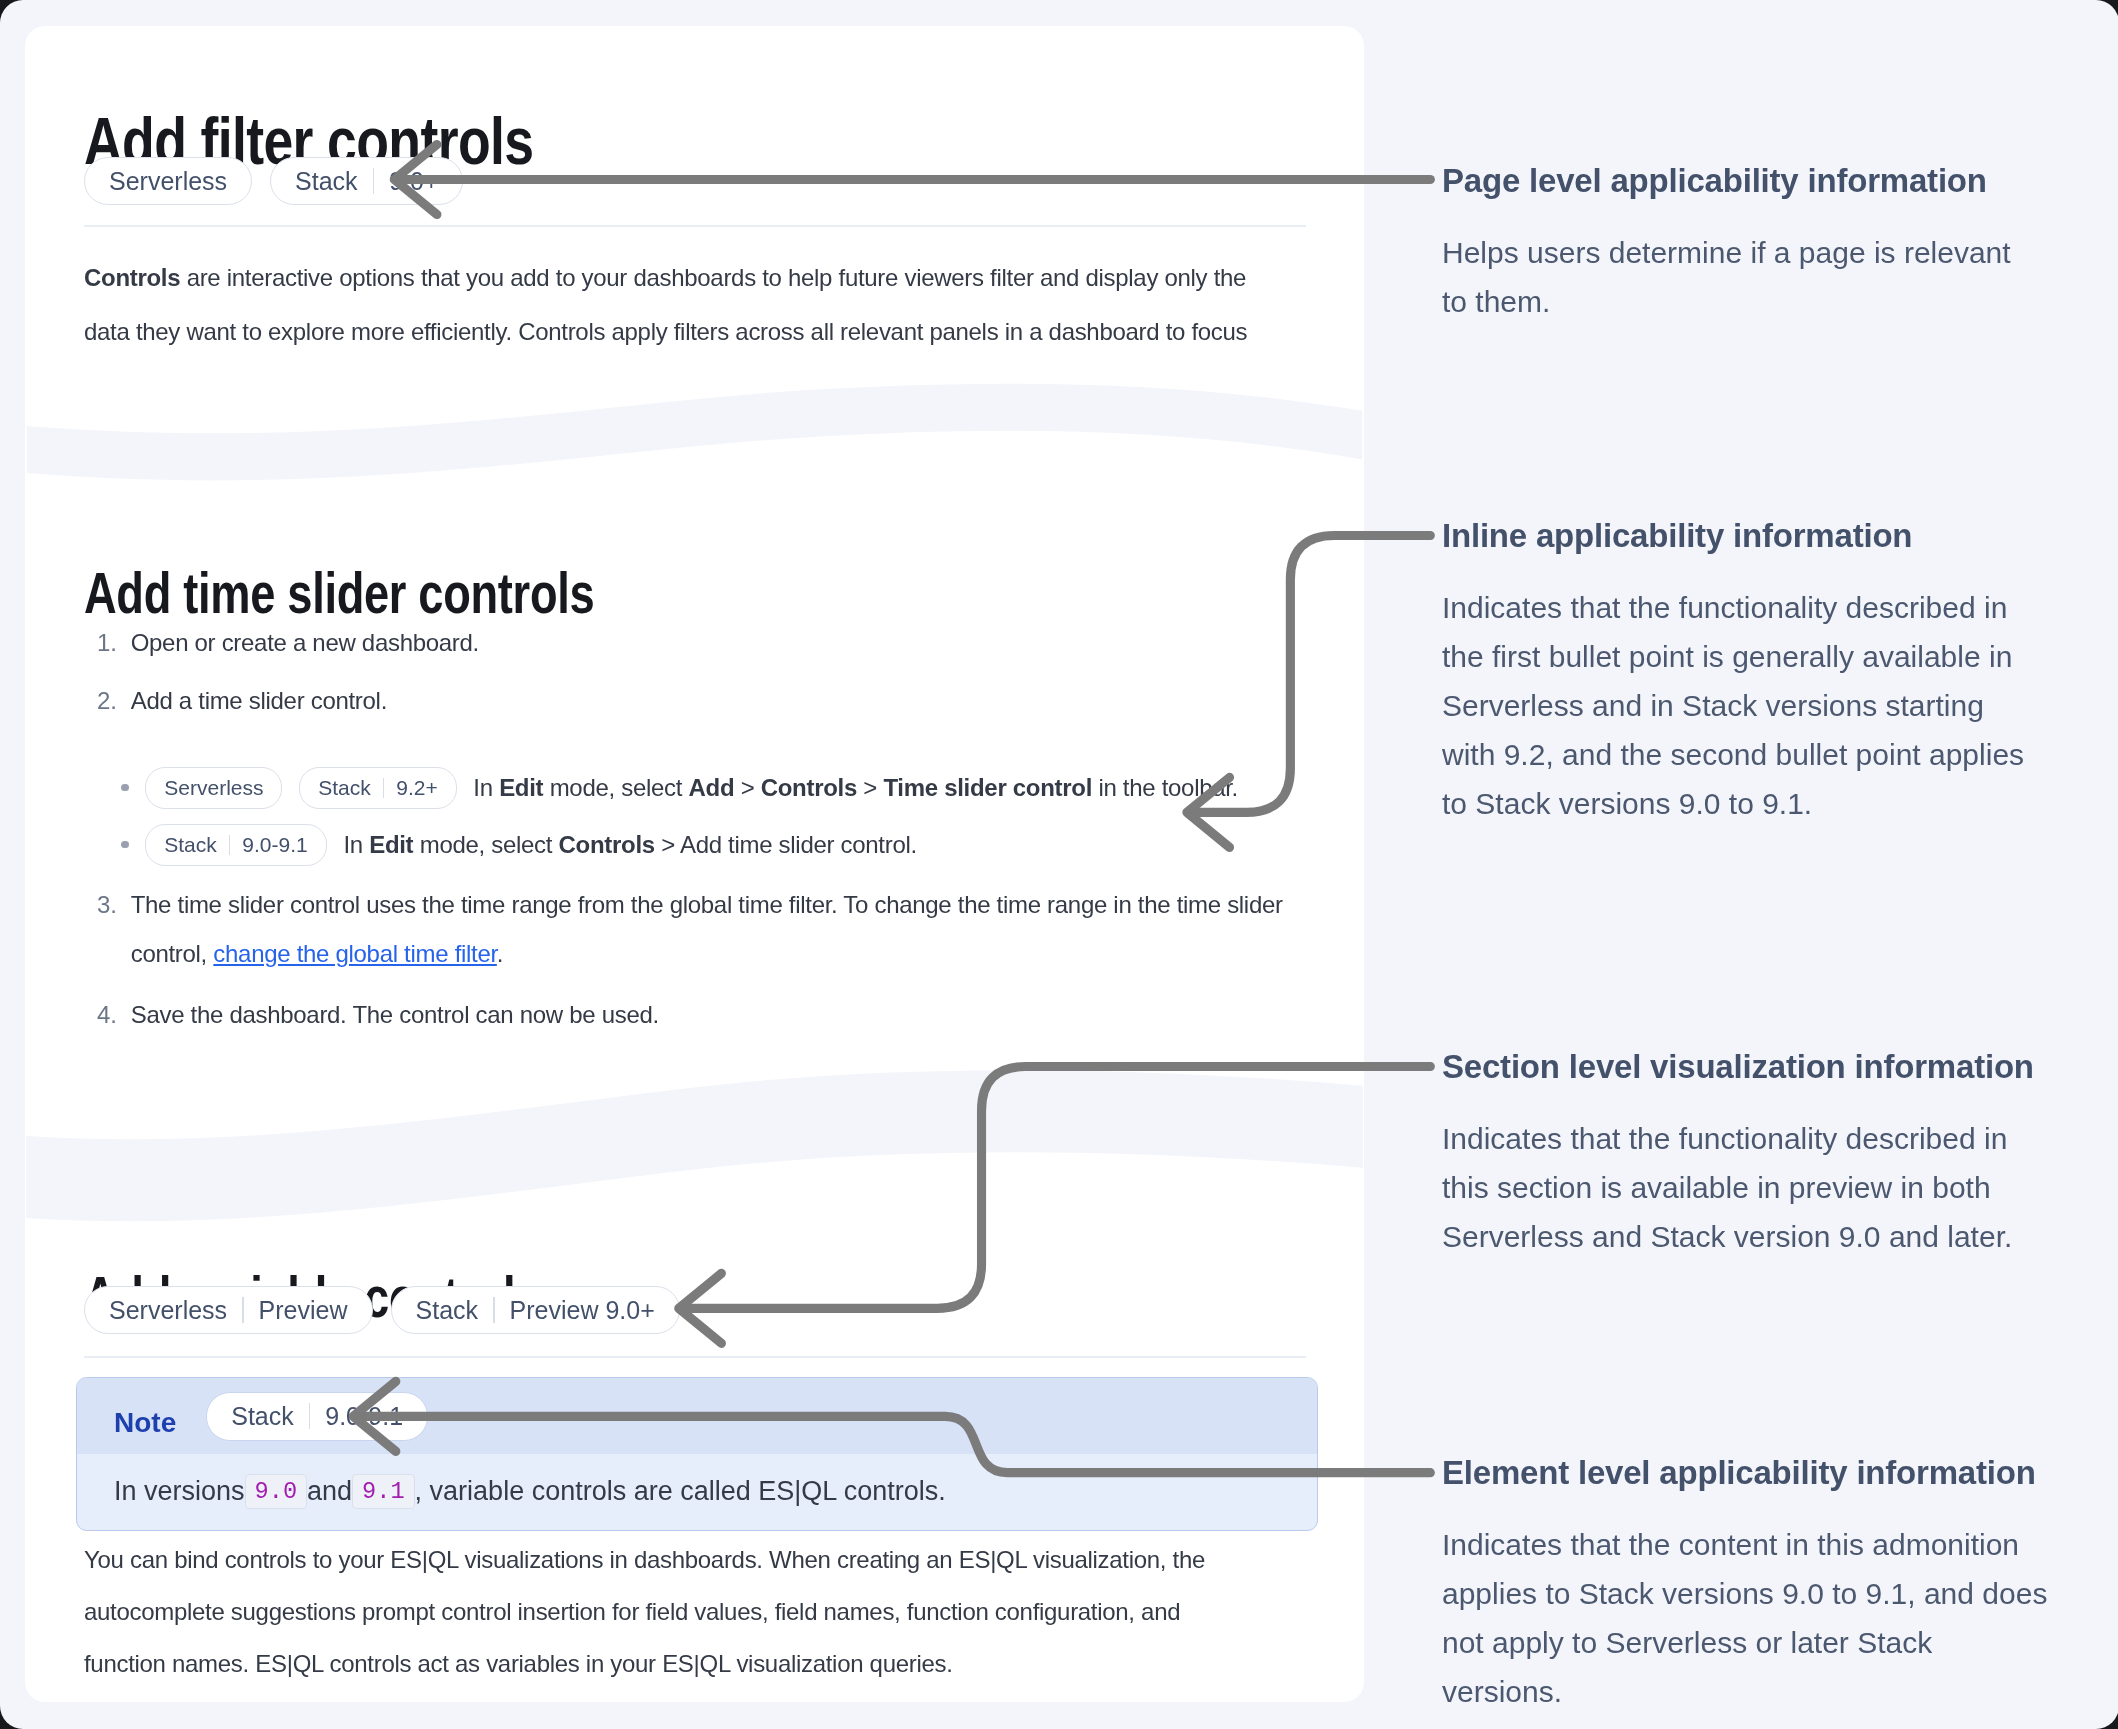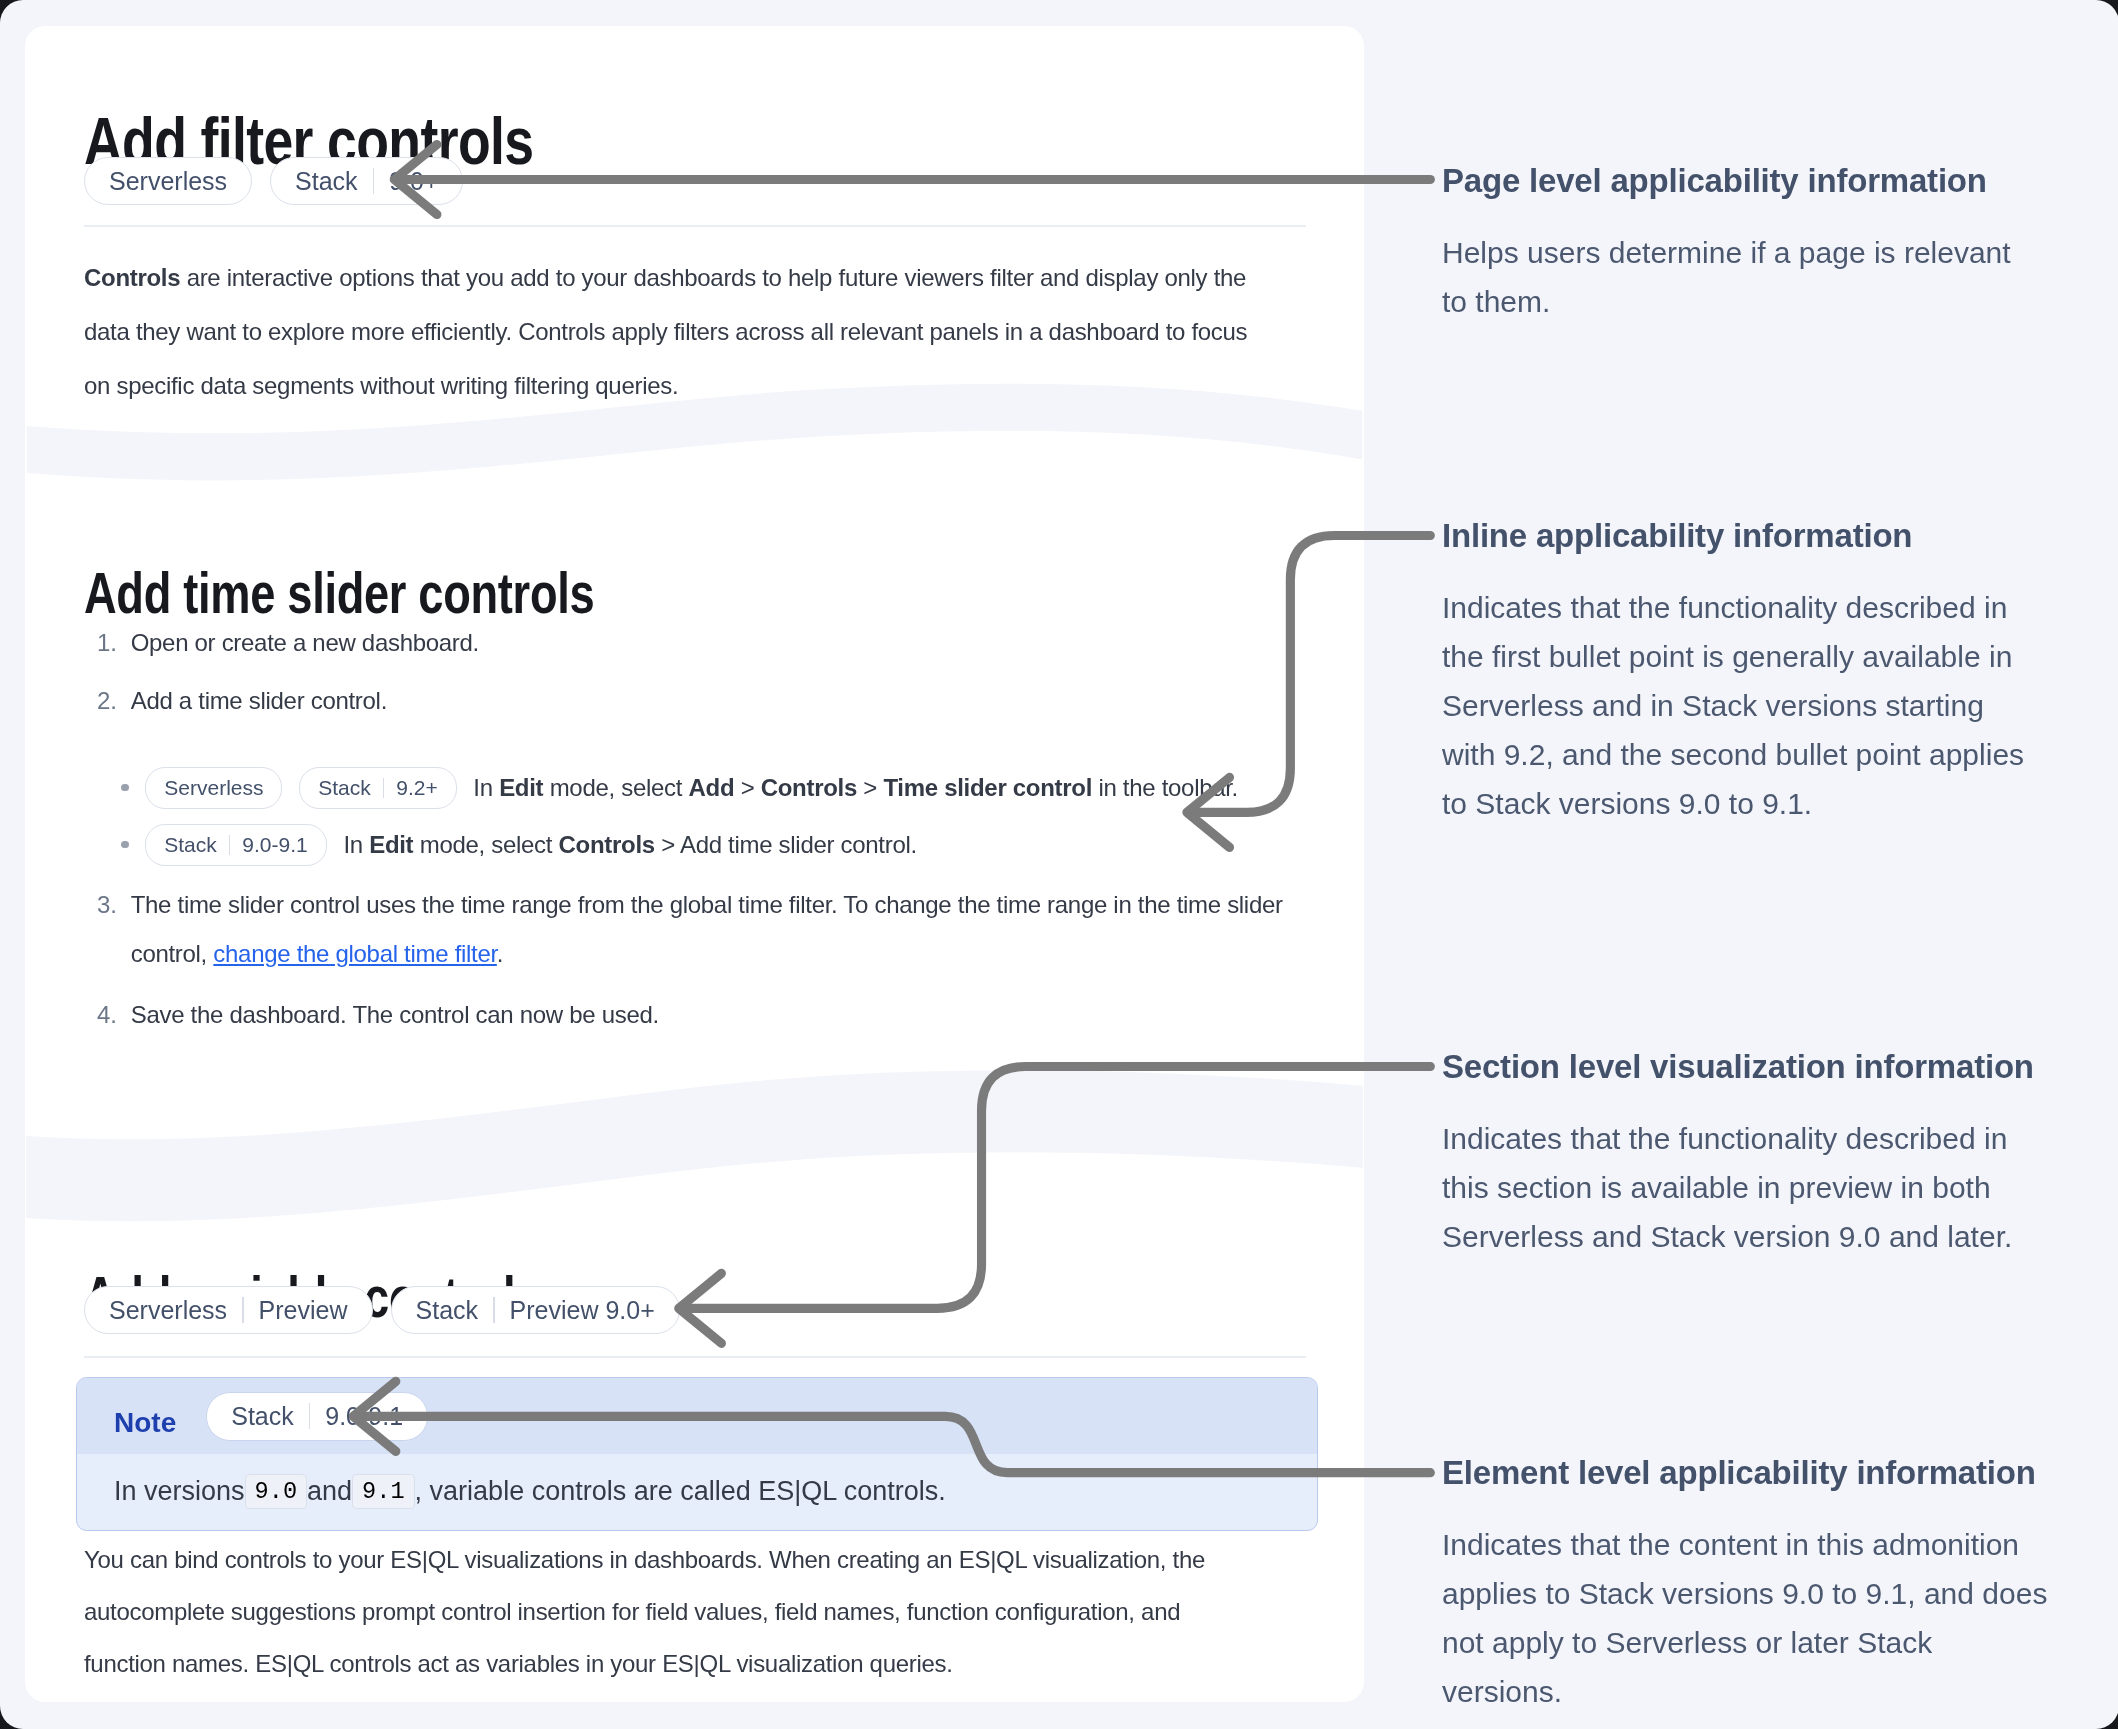--- a/index.html
+++ b/index.html
@@ -23,21 +23,21 @@
   .step .num{width:37px;text-align:right;color:#6b7687;font-size:24px;line-height:54px;margin-right:13.7px;flex:none;}
   .step .lines{line-height:49px;}
   .bullet{position:absolute;left:96px;display:flex;align-items:center;gap:16.7px;height:43px;}
   .dot{width:7.6px;height:7.6px;border-radius:50%;background:#99a1ae;flex:none;}
   .link{color:#2563eb;text-decoration:underline;cursor:pointer;}
   .note{position:absolute;left:51px;top:232px;width:1240px;height:152px;border:1.5px solid #b9c9ec;border-radius:10.6px;overflow:hidden;background:#e6edfb;}
   .note-header{height:76px;background:#d7e2f7;display:flex;align-items:center;padding-left:37px;gap:30px;}
   .note-label{font-size:28px;font-weight:700;color:#1e3fae;margin-top:13px;}
   .note-pill{height:47px;border-radius:24px;background:#fff;border:0.8px solid #c9d5ee;}
   .note-body{height:75px;display:flex;align-items:center;padding-left:37px;font-size:27px;color:#343a46;}
-  .code{font-family:"Liberation Mono","DejaVu Sans Mono",monospace;font-size:23.6px;background:#e9ecf3;border-radius:4.6px;padding:3px 9px;color:#000000;}
+  .code{font-family:"Liberation Mono","DejaVu Sans Mono",monospace;font-size:23.6px;background:#e9ecf3;border-radius:4.6px;padding:3px 9px;color:#a21caf;}
   .note-body .code{background:#eef1f7;border:0.8px solid #d9dfeb;}
   .annotation{position:absolute;left:1442px;width:669px;}
   .ann-title{font-size:33px;font-weight:700;color:#44516b;line-height:40px;white-space:nowrap;letter-spacing:-0.2px;}
   .ann-body{margin-top:27px;font-size:30px;color:#4b586f;line-height:49px;}
   .ann-body div{white-space:nowrap;}
   .arrows{position:absolute;left:0;top:0;pointer-events:none;}
   .arrows path{fill:none;stroke:#7b7b7b;stroke-width:12;stroke-linecap:round;stroke-linejoin:round;}
 </style>
 </head>
 <body>
@@ -53,21 +53,20 @@
       <span class="pill">
           <span>Stack</span>
           <span class="sep"></span>
           <span>9.0+</span>
         </span>
     </div>
     <div class="divider" style="top:199px"></div>
     <div class="para bodytext" style="top:225px">
       <div><span style="font-weight: 700;">Controls</span><span> are interactive options that you add to your dashboards to help future viewers filter and display only the</span></div>
       <div><span>data they want to explore more efficiently. Controls apply filters across all relevant panels in a dashboard to focus</span></div>
-      <div><span>on specific data segments without writing filtering queries.</span></div>
     </div>
   </section>
 
   <section class="card card2">
     <h2 class="h2" style="top:81px">Add time slider controls</h2>
 
     <div class="step" style="top:186px">
       <span class="num">1.</span>
       <span class="bodytext"><span>Open or create a new dashboard.</span></span>
     </div>

